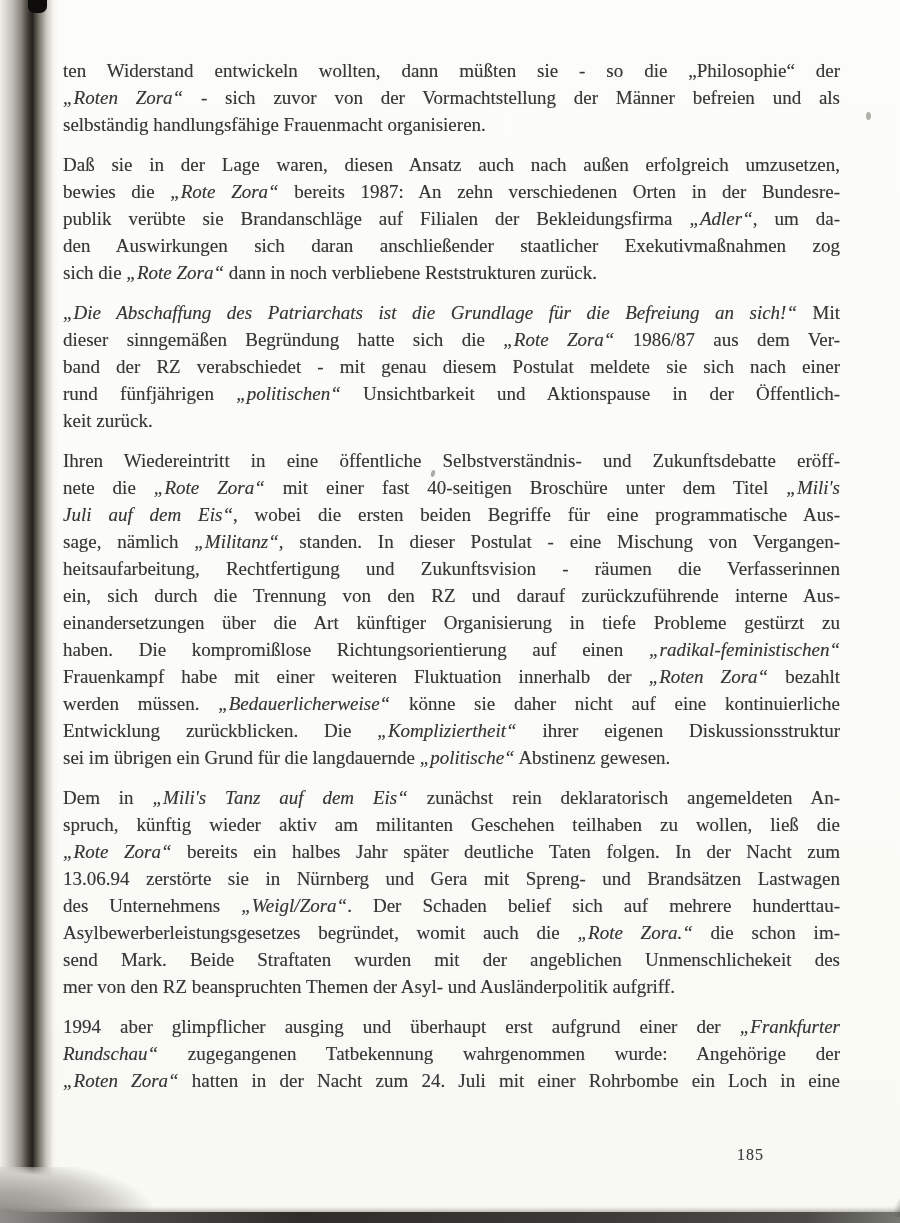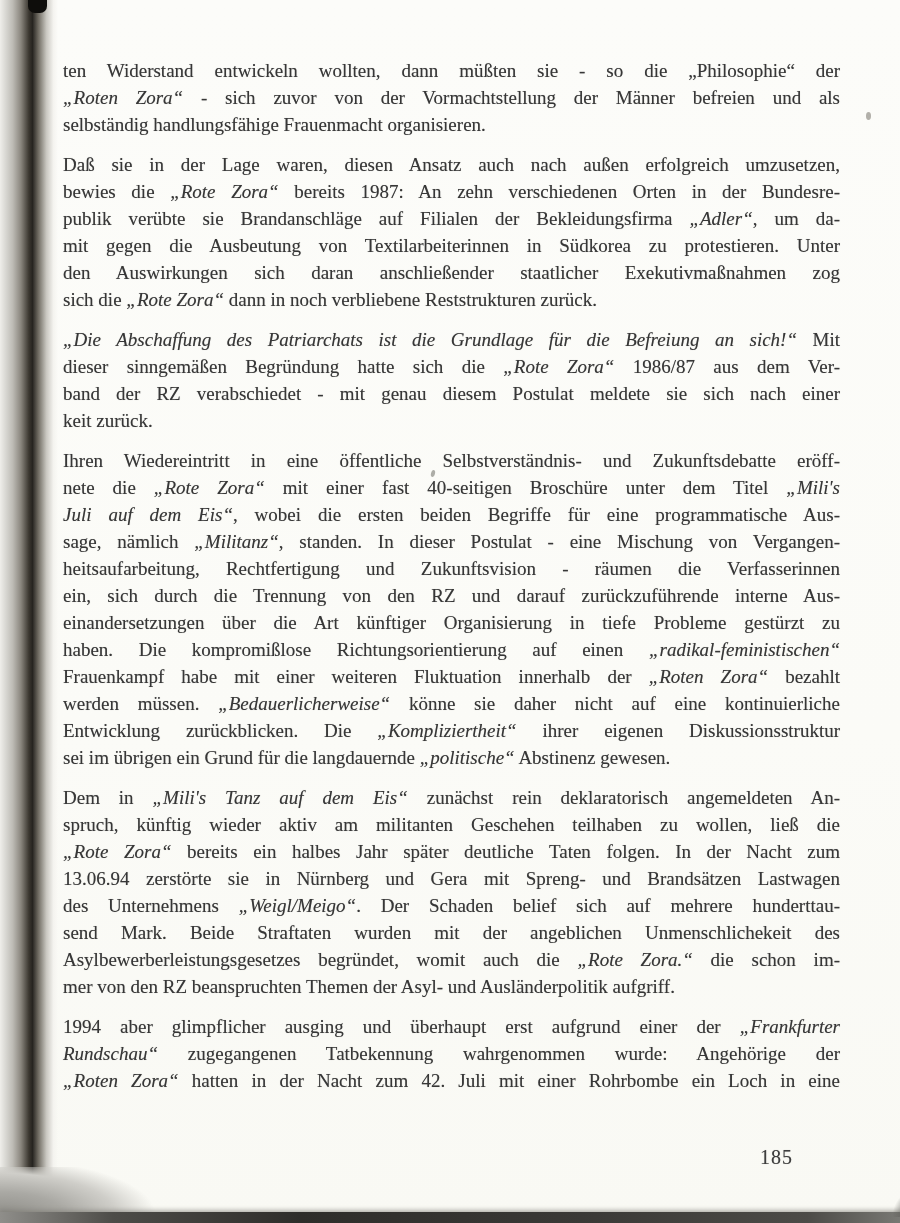--- a/index.html
+++ b/index.html
@@ -37,22 +37,22 @@
   .speck-b{position:absolute;left:431px;top:470px;width:4px;height:7px;background:#8b8b85;
      border-radius:50%;opacity:.7;transform:rotate(14deg);}
   
   #text-block{position:absolute;left:63px;top:57px;width:777px;
      font-size:19px;line-height:27px;color:#373737;
      text-shadow:0 0 .7px rgba(55,55,55,.45);}
   .para{margin:0 0 13px 0;}
   .line{text-align:justify;text-align-last:justify;}
   .line.noj{text-align-last:left;}
   .it{font-style:italic;margin-top:37px;}
-  #page-number{position:absolute;left:737px;top:1146px;font-size:20px;color:#3e3e3e;
-     letter-spacing:1px;text-shadow:0 0 .7px rgba(55,55,55,.45);margin-left:23px;}
+  #page-number{position:absolute;left:737px;top:1146px;font-size:16px;color:#3e3e3e;
+     letter-spacing:1px;text-shadow:0 0 .7px rgba(55,55,55,.45);}
 </style>
 </head>
 <body>
 
 <div id="scan">
   <div class="binding"></div>
   <div class="blob-tl"></div>
   <div class="edge-right"></div>
   <div class="mark-tr"></div>
   <div class="curl-bl"></div>
@@ -64,28 +64,28 @@
   <main id="text-block">
       <div class="para">
         <div class="line"><span>ten Widerstand entwickeln wollten, dann müßten sie - so die „Philosophie“ der</span></div>
         <div class="line"><span class="it">„Roten Zora“</span><span> - sich zuvor von der Vormachtstellung der Männer befreien und als</span></div>
         <div class="line noj"><span>selbständig handlungsfähige Frauenmacht organisieren.</span></div>
       </div>
       <div class="para">
         <div class="line"><span>Daß sie in der Lage waren, diesen Ansatz auch nach außen erfolgreich umzusetzen,</span></div>
         <div class="line"><span>bewies die </span><span class="it">„Rote Zora“</span><span> bereits 1987: An zehn verschiedenen Orten in der Bundesre-</span></div>
         <div class="line"><span>publik verübte sie Brandanschläge auf Filialen der Bekleidungsfirma </span><span class="it">„Adler“</span><span>, um da-</span></div>
-        <div class="line"><span>mit gegen die Ausbeutung von Textilarbeiterinnen in Südkorea zu protestieren. Unter</span></div>
         <div class="line"><span>den Auswirkungen sich daran anschließender staatlicher Exekutivmaßnahmen zog</span></div>
         <div class="line noj"><span>sich die </span><span class="it">„Rote Zora“</span><span> dann in noch verbliebene Reststrukturen zurück.</span></div>
       </div>
       <div class="para">
         <div class="line"><span class="it">„Die Abschaffung des Patriarchats ist die Grundlage für die Befreiung an sich!“</span><span> Mit</span></div>
         <div class="line"><span>dieser sinngemäßen Begründung hatte sich die </span><span class="it">„Rote Zora“</span><span> 1986/87 aus dem Ver-</span></div>
         <div class="line"><span>band der RZ verabschiedet - mit genau diesem Postulat meldete sie sich nach einer</span></div>
+        <div class="line"><span>rund fünfjährigen </span><span class="it">„politischen“</span><span> Unsichtbarkeit und Aktionspause in der Öffentlich-</span></div>
         <div class="line noj"><span>keit zurück.</span></div>
       </div>
       <div class="para">
         <div class="line"><span>Ihren Wiedereintritt in eine öffentliche Selbstverständnis- und Zukunftsdebatte eröff-</span></div>
         <div class="line"><span>nete die </span><span class="it">„Rote Zora“</span><span> mit einer fast 40-seitigen Broschüre unter dem Titel </span><span class="it">„Mili's</span></div>
         <div class="line"><span class="it">Juli auf dem Eis“</span><span>, wobei die ersten beiden Begriffe für eine programmatische Aus-</span></div>
         <div class="line"><span>sage, nämlich </span><span class="it">„Militanz“</span><span>, standen. In dieser Postulat - eine Mischung von Vergangen-</span></div>
         <div class="line"><span>heitsaufarbeitung, Rechtfertigung und Zukunftsvision - räumen die Verfasserinnen</span></div>
         <div class="line"><span>ein, sich durch die Trennung von den RZ und darauf zurückzuführende interne Aus-</span></div>
         <div class="line"><span>einandersetzungen über die Art künftiger Organisierung in tiefe Probleme gestürzt zu</span></div>
@@ -93,26 +93,26 @@
         <div class="line"><span>Frauenkampf habe mit einer weiteren Fluktuation innerhalb der </span><span class="it">„Roten Zora“</span><span> bezahlt</span></div>
         <div class="line"><span>werden müssen. </span><span class="it">„Bedauerlicherweise“</span><span> könne sie daher nicht auf eine kontinuierliche</span></div>
         <div class="line"><span>Entwicklung zurückblicken. Die </span><span class="it">„Kompliziertheit“</span><span> ihrer eigenen Diskussionsstruktur</span></div>
         <div class="line noj"><span>sei im übrigen ein Grund für die langdauernde </span><span class="it">„politische“</span><span> Abstinenz gewesen.</span></div>
       </div>
       <div class="para">
         <div class="line"><span>Dem in </span><span class="it">„Mili's Tanz auf dem Eis“</span><span> zunächst rein deklaratorisch angemeldeten An-</span></div>
         <div class="line"><span>spruch, künftig wieder aktiv am militanten Geschehen teilhaben zu wollen, ließ die</span></div>
         <div class="line"><span class="it">„Rote Zora“</span><span> bereits ein halbes Jahr später deutliche Taten folgen. In der Nacht zum</span></div>
         <div class="line"><span>13.06.94 zerstörte sie in Nürnberg und Gera mit Spreng- und Brandsätzen Lastwagen</span></div>
-        <div class="line"><span>des Unternehmens </span><span class="it">„Weigl/Meigo“</span><span>. Der Schaden belief sich auf mehrere hunderttau-</span></div>
+        <div class="line"><span>des Unternehmens </span><span class="it">„Weigl/Zora“</span><span>. Der Schaden belief sich auf mehrere hunderttau-</span></div>
+        <div class="line"><span>Asylbewerberleistungsgesetzes begründet, womit auch die </span><span class="it">„Rote Zora.“</span><span> die schon im-</span></div>
         <div class="line"><span>send Mark. Beide Straftaten wurden mit der angeblichen Unmenschlichekeit des</span></div>
-        <div class="line"><span>Asylbewerberleistungsgesetzes begründet, womit auch die </span><span class="it">„Rote Zora.“</span><span> die schon im-</span></div>
         <div class="line noj"><span>mer von den RZ beanspruchten Themen der Asyl- und Ausländerpolitik aufgriff.</span></div>
       </div>
       <div class="para">
         <div class="line"><span>1994 aber glimpflicher ausging und überhaupt erst aufgrund einer der </span><span class="it">„Frankfurter</span></div>
         <div class="line"><span class="it">Rundschau“</span><span> zugegangenen Tatbekennung wahrgenommen wurde: Angehörige der</span></div>
-        <div class="line"><span class="it">„Roten Zora“</span><span> hatten in der Nacht zum 42. Juli mit einer Rohrbombe ein Loch in eine</span></div>
+        <div class="line"><span class="it">„Roten Zora“</span><span> hatten in der Nacht zum 24. Juli mit einer Rohrbombe ein Loch in eine</span></div>
       </div>
     </main>
 
   <div id="page-number">185</div>
 </div>
 
 </body></html>

